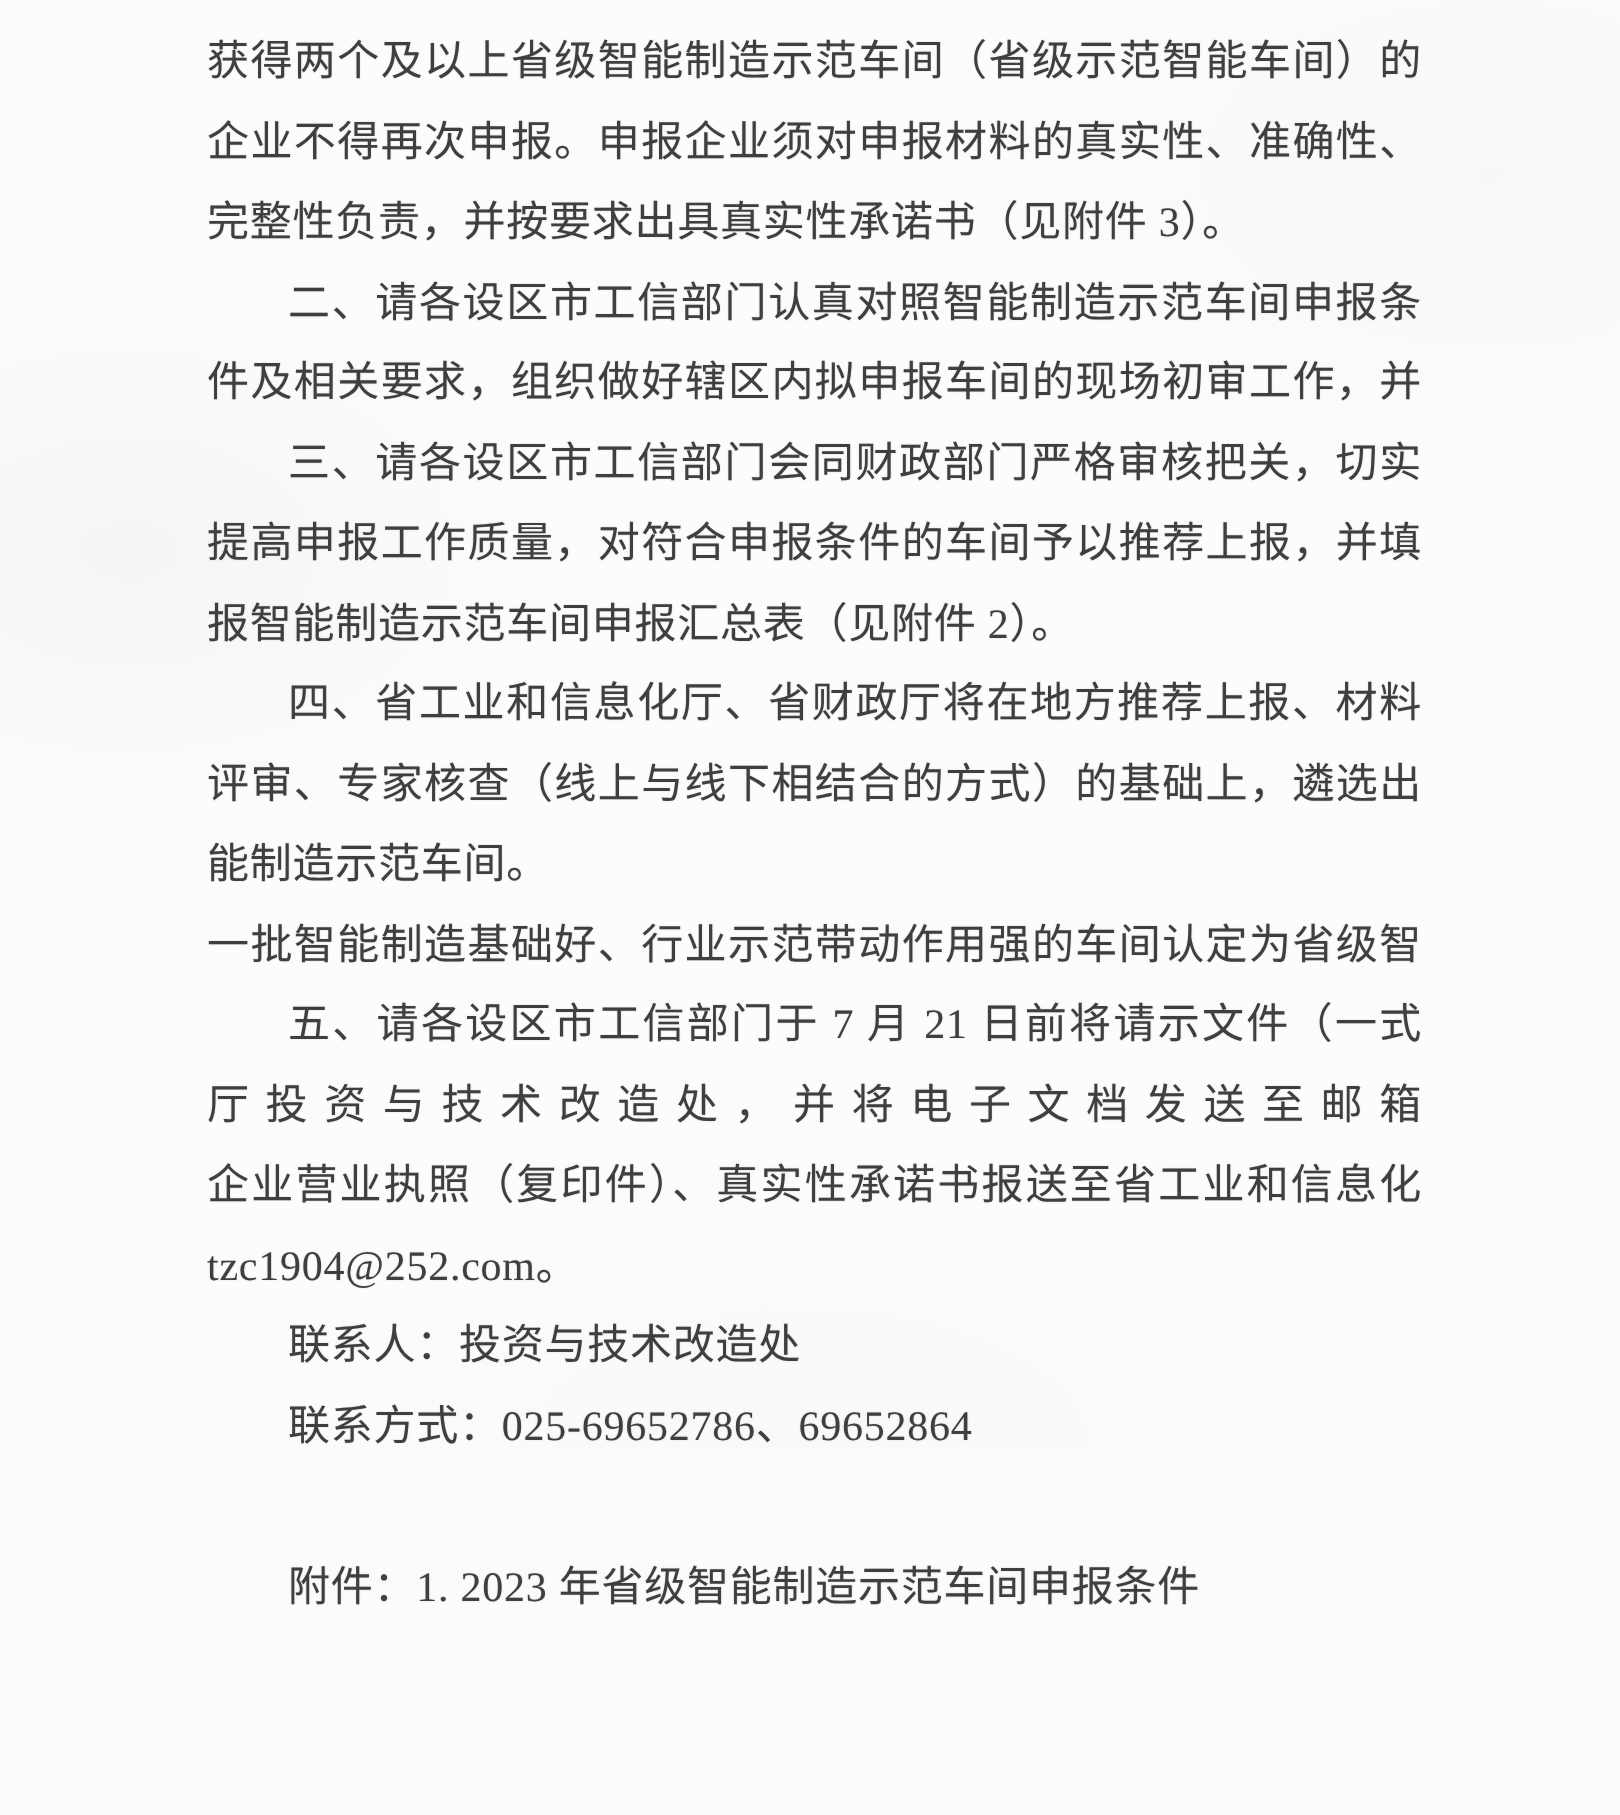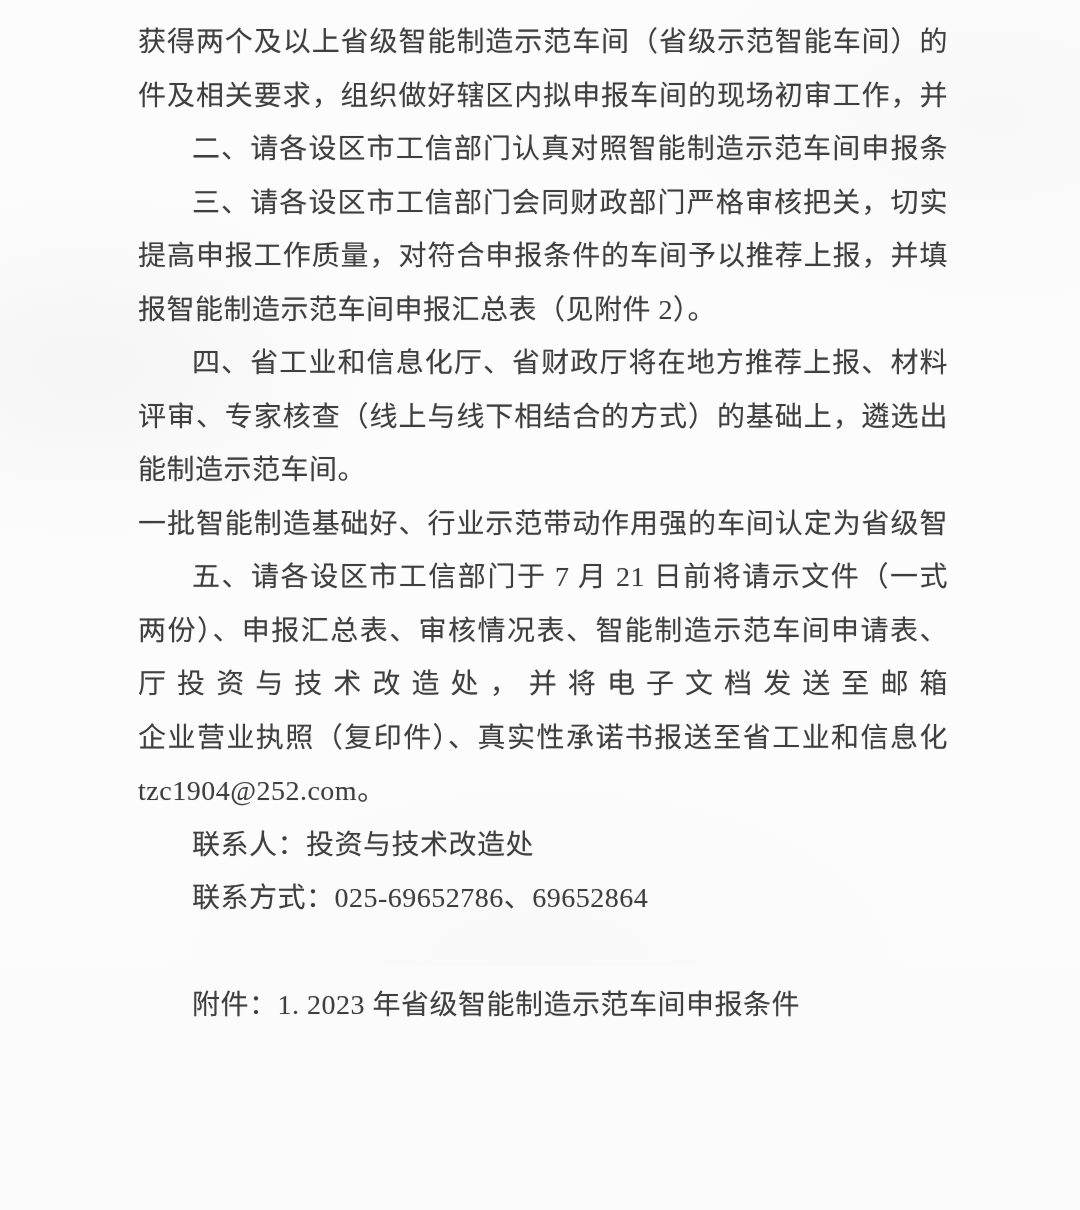--- a/index.html
+++ b/index.html
@@ -47,31 +47,32 @@
   .ln.blank {
     height: 53.5px;
   }
 </style>
 </head>
 <body>
 
 <div class="page">
   <div class="textblock" id="textblock">
       <div class="ln fill">获得两个及以上省级智能制造示范车间（省级示范智能车间）的</div>
+      <div class="ln fill">企业不得再次申报。申报企业须对申报材料的真实性、准确性、</div>
+      <div class="ln">完整性负责，并按要求出具真实性承诺书（见附件 3）。</div>
+      <div class="ln indent fill">二、请各设区市工信部门认真对照智能制造示范车间申报条</div>
       <div class="ln fill">件及相关要求，组织做好辖区内拟申报车间的现场初审工作，并</div>
-      <div class="ln indent fill">二、请各设区市工信部门认真对照智能制造示范车间申报条</div>
       <div class="ln indent fill">三、请各设区市工信部门会同财政部门严格审核把关，切实</div>
       <div class="ln fill">提高申报工作质量，对符合申报条件的车间予以推荐上报，并填</div>
       <div class="ln">报智能制造示范车间申报汇总表（见附件 2）。</div>
       <div class="ln indent fill">四、省工业和信息化厅、省财政厅将在地方推荐上报、材料</div>
       <div class="ln fill">评审、专家核查（线上与线下相结合的方式）的基础上，遴选出</div>
       <div class="ln">能制造示范车间。</div>
       <div class="ln fill">一批智能制造基础好、行业示范带动作用强的车间认定为省级智</div>
       <div class="ln indent fill">五、请各设区市工信部门于 7 月 21 日前将请示文件（一式</div>
-      <div class="ln fill">两份）、申报汇总表、审核情况表、智能制造示范车间申请表、</div>
       <div class="ln fill">厅投资与技术改造处，并将电子文档发送至邮箱</div>
       <div class="ln fill">企业营业执照（复印件）、真实性承诺书报送至省工业和信息化</div>
       <div class="ln">tzc1904@252.com。</div>
       <div class="ln indent">联系人：投资与技术改造处</div>
       <div class="ln indent">联系方式：025-69652786、69652864</div>
       <div class="ln blank"></div>
       <div class="ln indent">附件：1. 2023 年省级智能制造示范车间申报条件</div>
     </div>
 </div>
 

